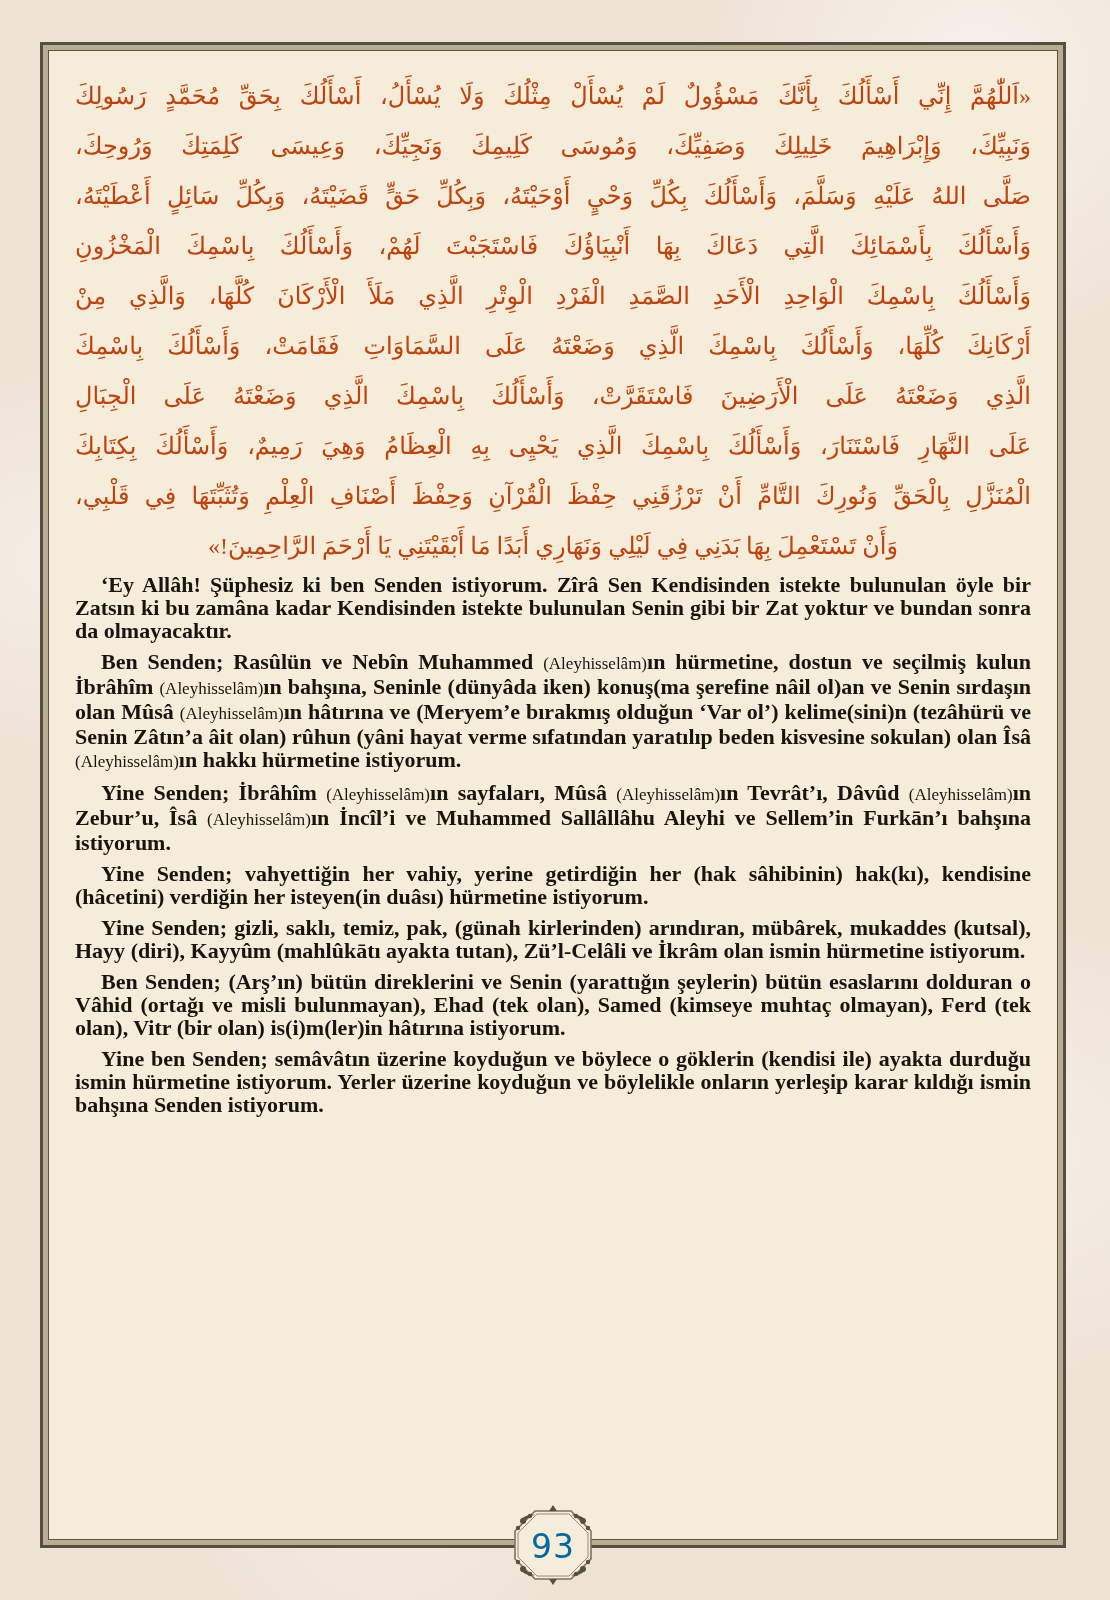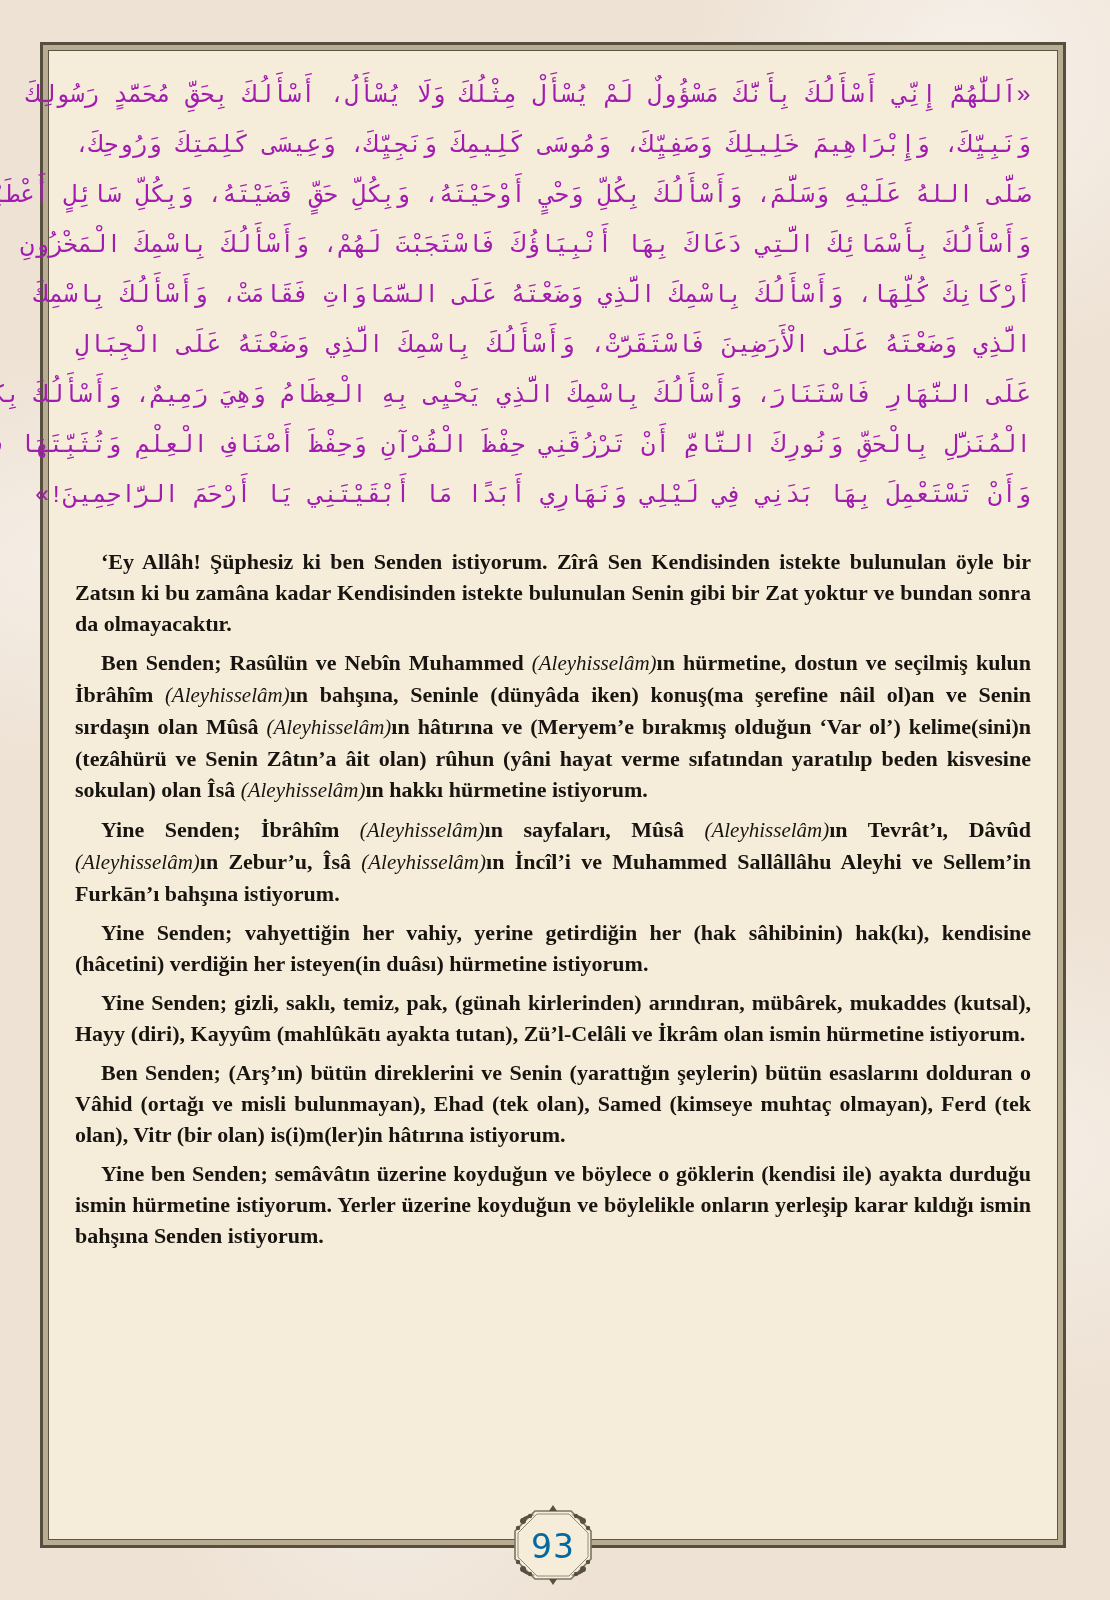--- a/index.html
+++ b/index.html
@@ -17,37 +17,37 @@
     position:absolute;left:40px;top:42px;width:1026px;height:1506px;
     box-sizing:border-box;border:3px solid #564f3d;background:#f5edda;
   }
   .frame-band{position:absolute;inset:0;border:5px solid #b8ad93;pointer-events:none;}
   .frame-inner{position:absolute;inset:5px;border:1px solid #5c5544;pointer-events:none;}
   .content{
     position:absolute;inset:6px;padding:20px 26px 0 26px;box-sizing:border-box;
   }
   
   .arabic{
-    direction:rtl;font-family:Liberation Mono, monospace;
-    font-size:24px;color:#a21caf;
+    direction:rtl;font-family:Liberation Serif, serif;
+    font-size:24px;color:#c2410c;
   }
   .arabic .aline{
     line-height:50px;height:50px;white-space:nowrap;
     text-align:justify;text-align-last:justify;
   }
   .arabic .aline.last{text-align:left;text-align-last:center;}
   
   .translation{
-    margin-top:25px;font-size:22px;line-height:31px;color:#181410;
+    margin-top:2px;font-size:22px;line-height:23px;color:#181410;
     text-align:justify;
   }
   .translation p{margin:0 0 8px 0;text-indent:26px;}
   .seg-b{font-weight:700;}
   .seg-r{font-weight:700;}
-  .seg-i{font-style:italic;font-weight:400;font-size:21px;}
+  .seg-i{font-weight:400;font-size:17px;}
   
   .badge{
     position:absolute;left:50%;top:100%;transform:translate(-50%,-50%);
     width:104px;height:92px;
   }
   .badge svg{position:absolute;inset:0;}
   .badge-num{
     position:absolute;inset:0;display:flex;align-items:center;justify-content:center;
     font-family:"DejaVu Sans", sans-serif;font-size:33px;color:#0369a1;letter-spacing:1px;
     padding-top:2px;
@@ -59,20 +59,21 @@
 <div class="frame">
   <div class="frame-band"></div>
   <div class="frame-inner"></div>
 
   <div class="content">
     <div class="arabic" id="arabic" dir="rtl">
         <div class="aline">«اَللّٰهُمَّ إِنِّي أَسْأَلُكَ بِأَنَّكَ مَسْؤُولٌ لَمْ يُسْأَلْ مِثْلُكَ وَلَا يُسْأَلُ، أَسْأَلُكَ بِحَقِّ مُحَمَّدٍ رَسُولِكَ</div>
         <div class="aline">وَنَبِيِّكَ، وَإِبْرَاهِيمَ خَلِيلِكَ وَصَفِيِّكَ، وَمُوسَى كَلِيمِكَ وَنَجِيِّكَ، وَعِيسَى كَلِمَتِكَ وَرُوحِكَ،</div>
         <div class="aline">صَلَّى اللهُ عَلَيْهِ وَسَلَّمَ، وَأَسْأَلُكَ بِكُلِّ وَحْيٍ أَوْحَيْتَهُ، وَبِكُلِّ حَقٍّ قَضَيْتَهُ، وَبِكُلِّ سَائِلٍ أَعْطَيْتَهُ،</div>
         <div class="aline">وَأَسْأَلُكَ بِأَسْمَائِكَ الَّتِي دَعَاكَ بِهَا أَنْبِيَاؤُكَ فَاسْتَجَبْتَ لَهُمْ، وَأَسْأَلُكَ بِاسْمِكَ الْمَخْزُونِ</div>
+        <div class="aline">وَأَسْأَلُكَ بِاسْمِكَ الْوَاحِدِ الْأَحَدِ الصَّمَدِ الْفَرْدِ الْوِتْرِ الَّذِي مَلَأَ الْأَرْكَانَ كُلَّهَا، وَالَّذِي مِنْ</div>
         <div class="aline">أَرْكَانِكَ كُلِّهَا، وَأَسْأَلُكَ بِاسْمِكَ الَّذِي وَضَعْتَهُ عَلَى السَّمَاوَاتِ فَقَامَتْ، وَأَسْأَلُكَ بِاسْمِكَ</div>
         <div class="aline">الَّذِي وَضَعْتَهُ عَلَى الْأَرَضِينَ فَاسْتَقَرَّتْ، وَأَسْأَلُكَ بِاسْمِكَ الَّذِي وَضَعْتَهُ عَلَى الْجِبَالِ</div>
         <div class="aline">عَلَى النَّهَارِ فَاسْتَنَارَ، وَأَسْأَلُكَ بِاسْمِكَ الَّذِي يَحْيِى بِهِ الْعِظَامُ وَهِيَ رَمِيمٌ، وَأَسْأَلُكَ بِكِتَابِكَ</div>
         <div class="aline">الْمُنَزَّلِ بِالْحَقِّ وَنُورِكَ التَّامِّ أَنْ تَرْزُقَنِي حِفْظَ الْقُرْآنِ وَحِفْظَ أَصْنَافِ الْعِلْمِ وَتُثَبِّتَهَا فِي قَلْبِي،</div>
         <div class="aline last">وَأَنْ تَسْتَعْمِلَ بِهَا بَدَنِي فِي لَيْلِي وَنَهَارِي أَبَدًا مَا أَبْقَيْتَنِي يَا أَرْحَمَ الرَّاحِمِينَ!»</div>
       </div>
     <div class="translation" id="paragraphs">
         <p><span class="seg-b">‘Ey Allâh! Şüphesiz ki ben Senden istiyorum. Zîrâ Sen Kendisinden istekte bulunulan öyle bir Zatsın ki bu zamâna kadar Kendisinden istekte bulunulan Senin gibi bir Zat yoktur ve bundan sonra da olmayacaktır.</span></p>
         <p><span class="seg-b">Ben Senden; Rasûlün ve Nebîn Muhammed </span><span class="seg-i">(Aleyhisselâm)</span><span class="seg-b">ın hürmetine, dostun ve seçilmiş kulun İbrâhîm </span><span class="seg-i">(Aleyhisselâm)</span><span class="seg-b">ın bahşına, Seninle </span><span class="seg-r">(dünyâda iken) </span><span class="seg-b">konuş</span><span class="seg-r">(ma şerefine nâil ol)</span><span class="seg-b">an ve Senin sırdaşın olan Mûsâ </span><span class="seg-i">(Aleyhisselâm)</span><span class="seg-b">ın hâtırına ve </span><span class="seg-r">(Meryem’e bırakmış olduğun ‘Var ol’) </span><span class="seg-b">kelime</span><span class="seg-r">(sini)</span><span class="seg-b">n </span><span class="seg-r">(tezâhürü ve Senin Zâtın’a âit olan) </span><span class="seg-b">rûhun </span><span class="seg-r">(yâni hayat verme sıfatından yaratılıp beden kisvesine sokulan) </span><span class="seg-b">olan Îsâ </span><span class="seg-i">(Aleyhisselâm)</span><span class="seg-b">ın hakkı hürmetine istiyorum.</span></p>
         <p><span class="seg-b">Yine Senden; İbrâhîm </span><span class="seg-i">(Aleyhisselâm)</span><span class="seg-b">ın sayfaları, Mûsâ </span><span class="seg-i">(Aleyhisselâm)</span><span class="seg-b">ın Tevrât’ı, Dâvûd </span><span class="seg-i">(Aleyhisselâm)</span><span class="seg-b">ın Zebur’u, Îsâ </span><span class="seg-i">(Aleyhisselâm)</span><span class="seg-b">ın İncîl’i ve Muhammed Sallâllâhu Aleyhi ve Sellem’in Furkān’ı bahşına istiyorum.</span></p>

